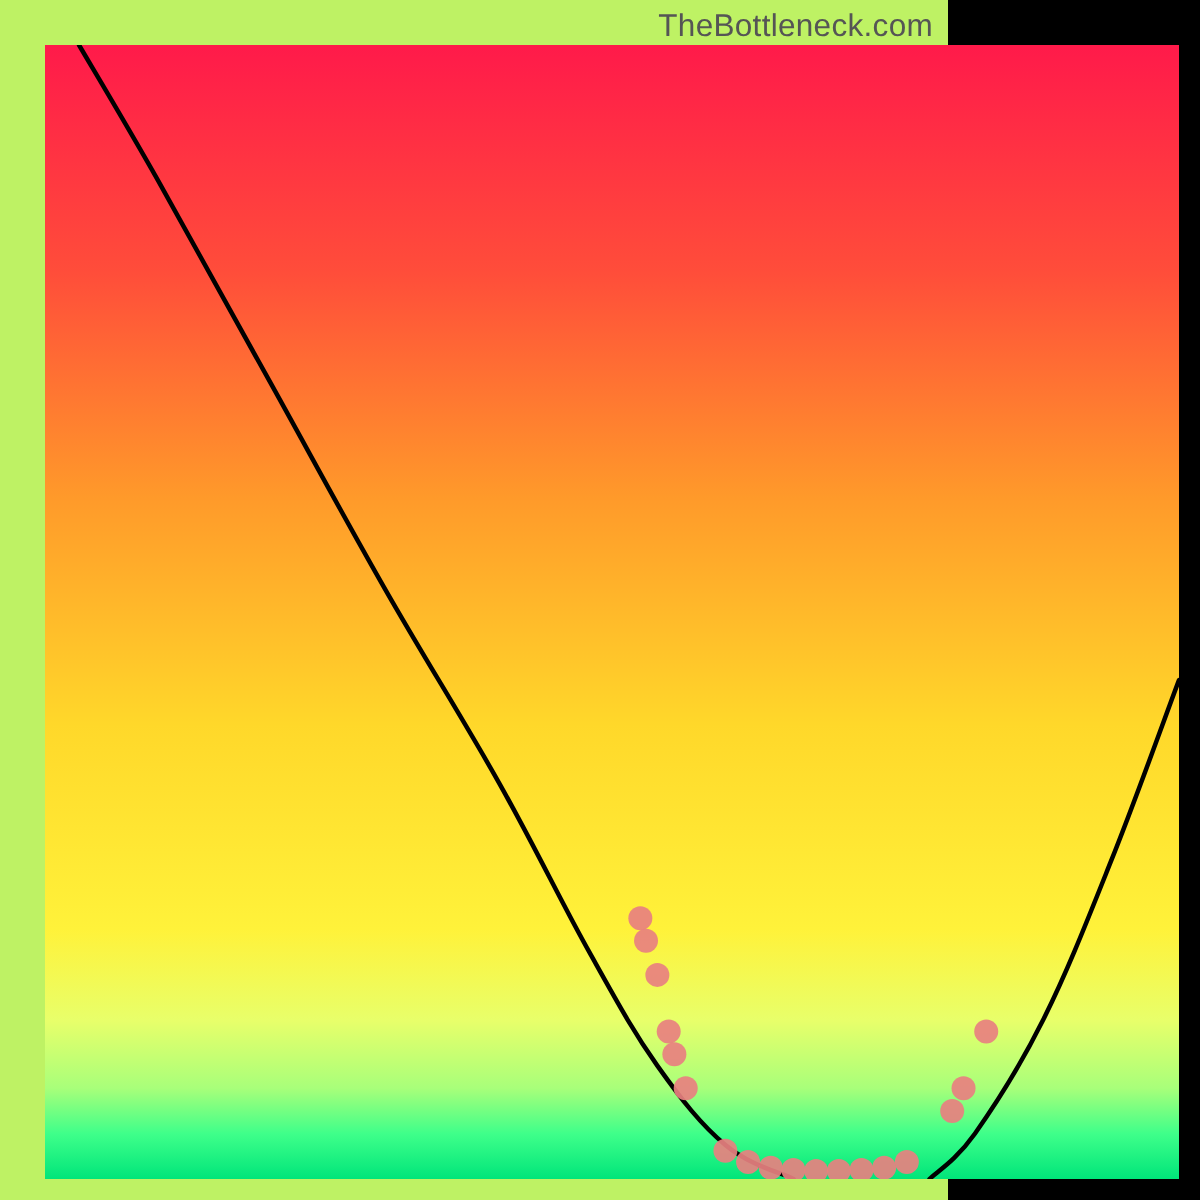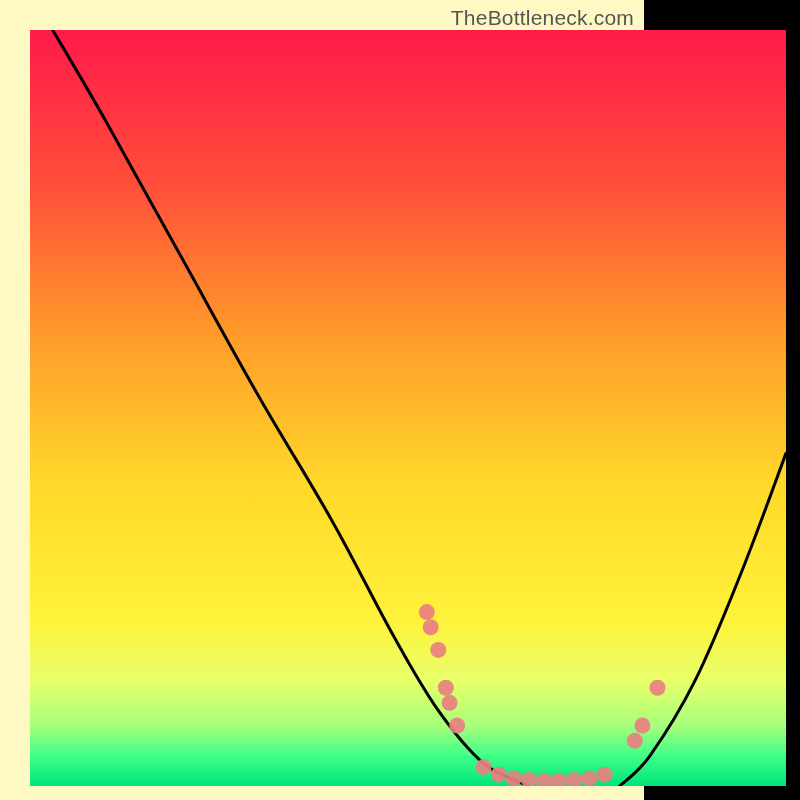--- a/index.html
+++ b/index.html
@@ -8,22 +8,21 @@
     background: #000;
     width: 800px;
     height: 800px;
     overflow: hidden;
     font-family: Arial, sans-serif;
   }
   .container {
     position: relative;
     width: 632px;
     height: 800px;
-    background: #fef9c3;
-    padding-left: 12px;
+    background: #bef264;
   }
   .watermark {
     position: absolute;
     top: 6px;
     right: 10px;
     color: #555;
     font-size: 21px;
     font-weight: 500;
     z-index: 10;
     letter-spacing: 0.2px;

